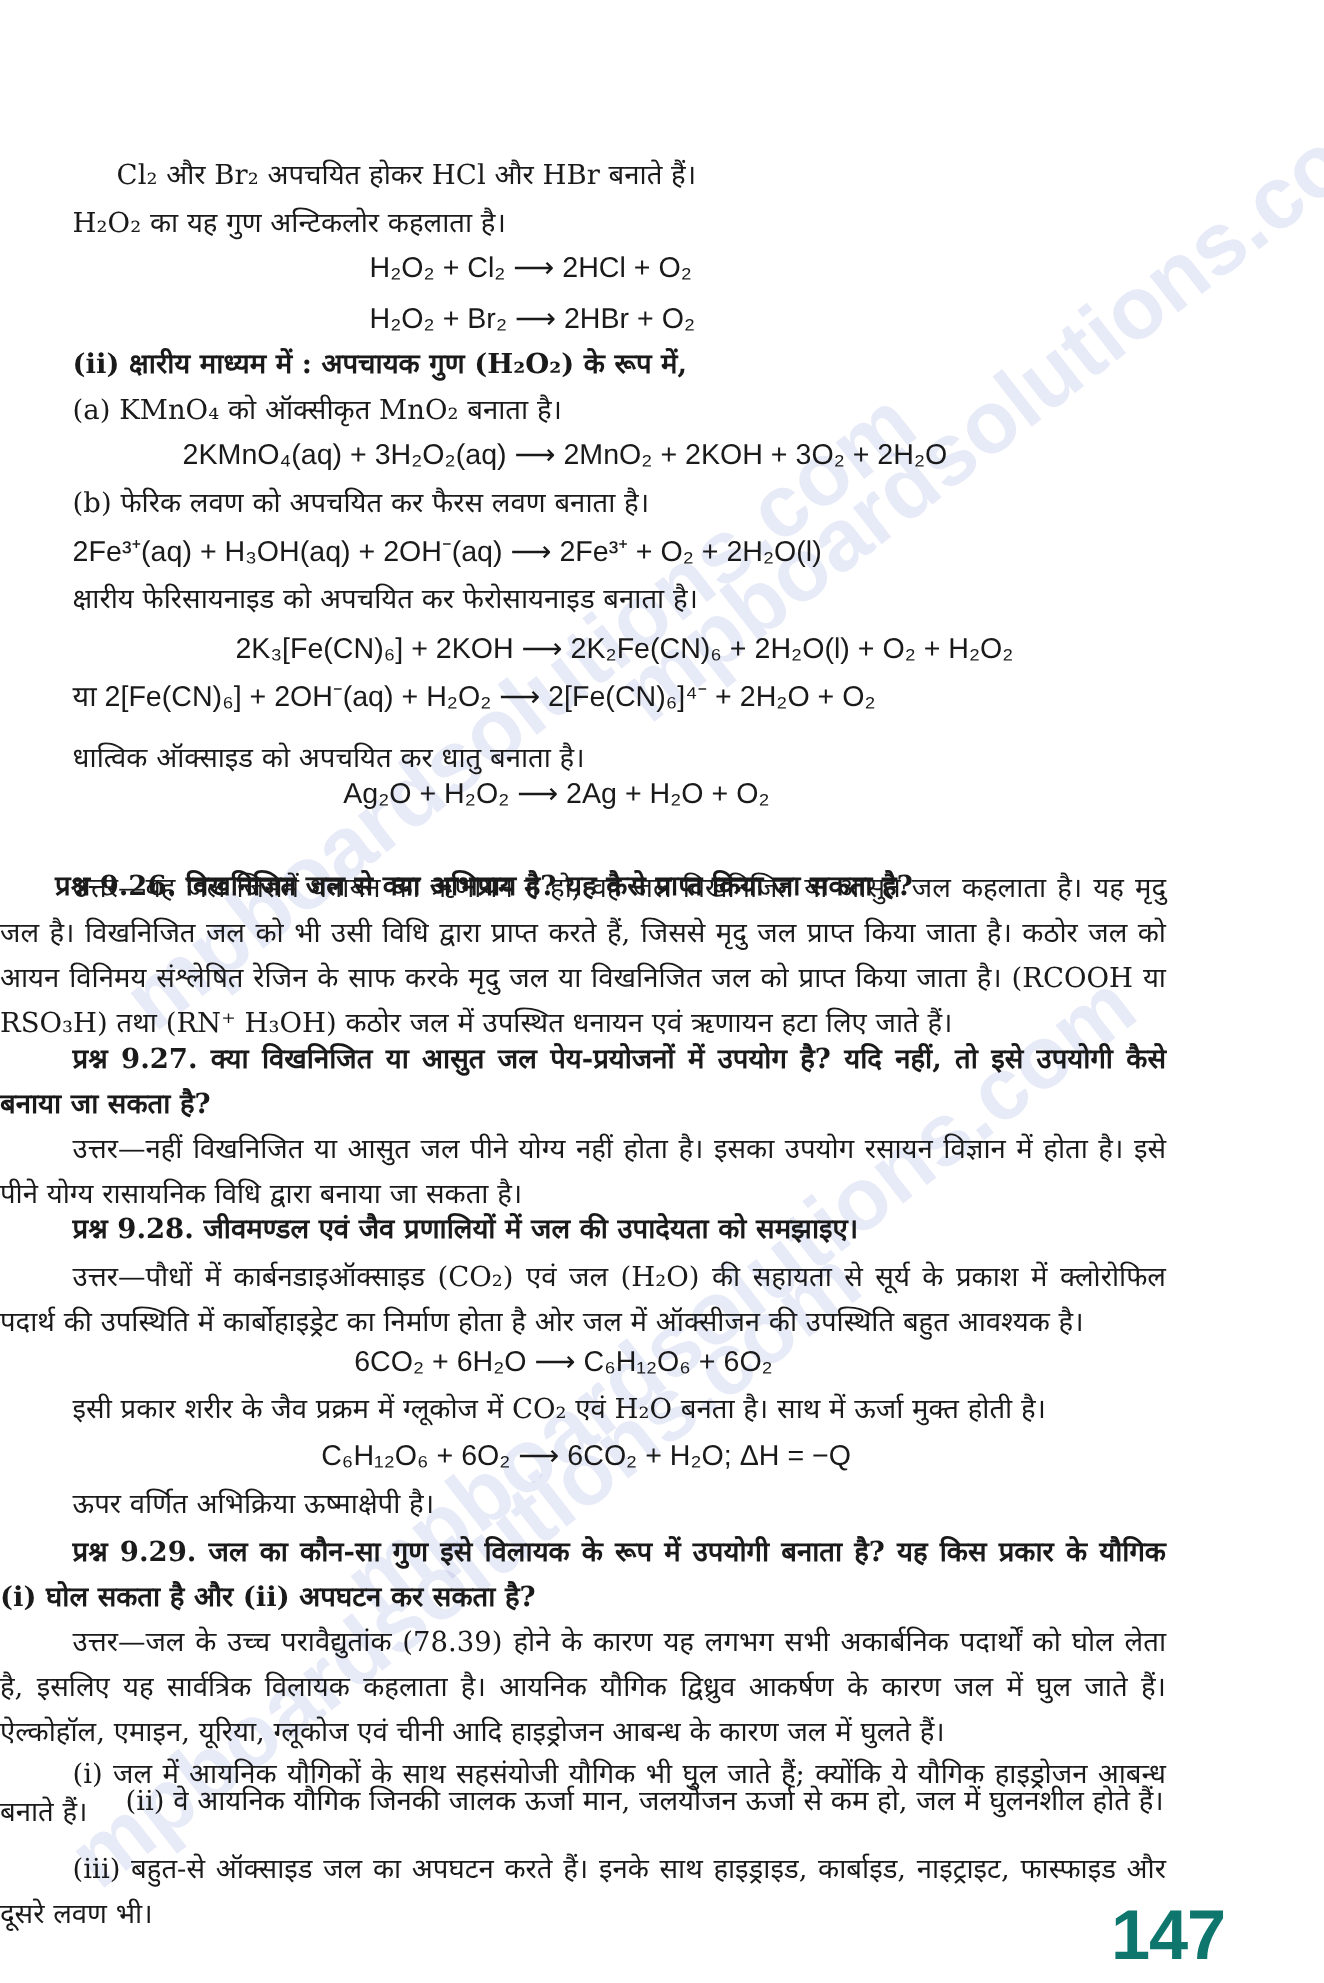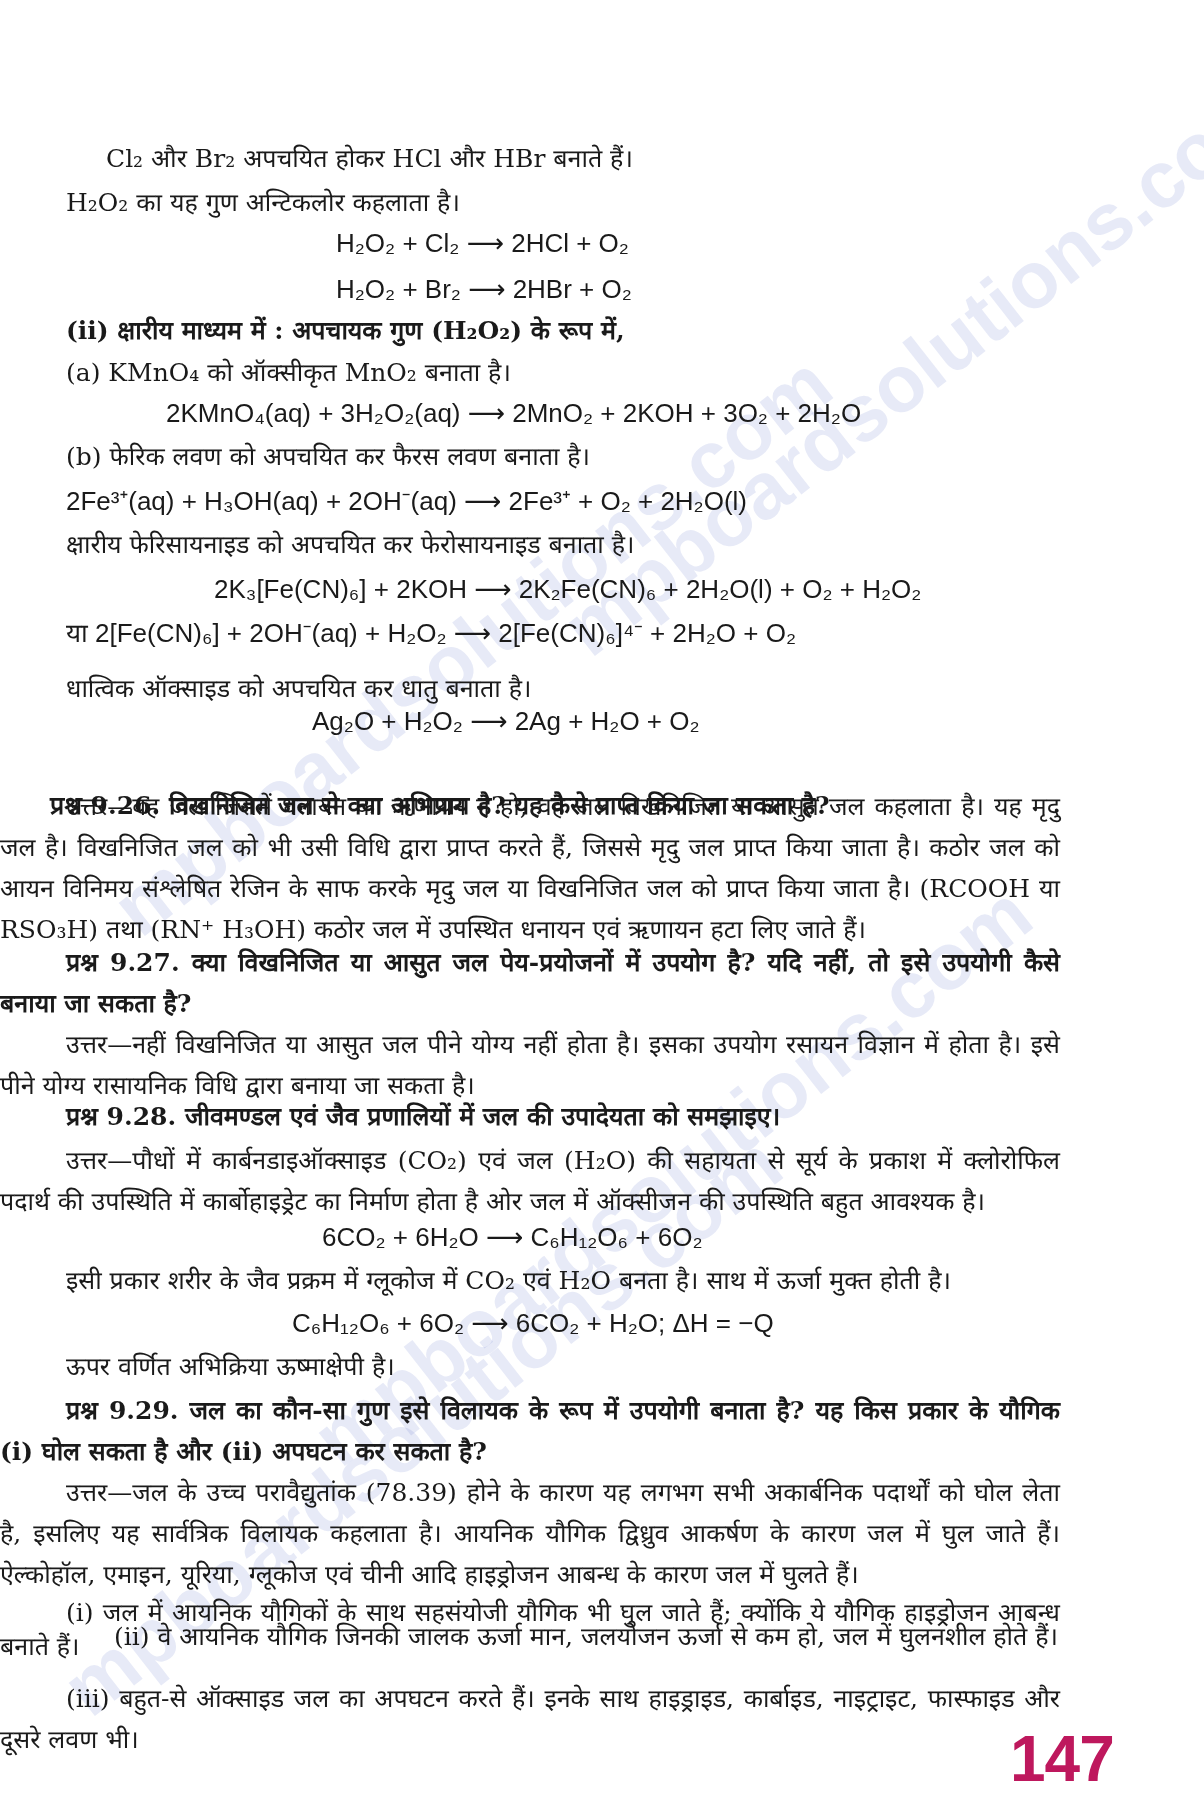--- a/index.html
+++ b/index.html
@@ -10,21 +10,21 @@
   .line { position:absolute; font-size:25px; line-height:34px; white-space:nowrap; }
   .bold { font-weight:bold; }
   .eq { font-family:Liberation Sans, sans-serif; font-size:26px; }
   .just { left:0; width:1060px; white-space:normal; text-align:justify; text-align-last:left; }
   .watermark {
     position:absolute; color:rgba(120,140,210,0.18); font-family:"Liberation Sans",sans-serif;
     font-size:80px; font-weight:bold; transform:rotate(-38deg); white-space:nowrap; pointer-events:none;
   }
   .page-number {
     position:absolute; left:1010px; top:1722px; font-family:"Liberation Sans",sans-serif;
-    font-size:64px; font-weight:bold; color:#be185d; letter-spacing:-1px;
+    font-size:64px; font-weight:bold; color:#0f766e; letter-spacing:-1px;
   }
 </style>
 </head>
 <body>
 
 <div class="watermark" style="left:480px;top:320px;">mpboardsolutions.com</div>
 <div class="watermark" style="left:30px;top:600px;">mpboardsolutions.com</div>
 <div class="watermark" style="left:230px;top:1130px;">mpboardsolutions.com</div>
 <div class="watermark" style="left:-20px;top:1380px;">mpboardsolutions.com</div>
 

